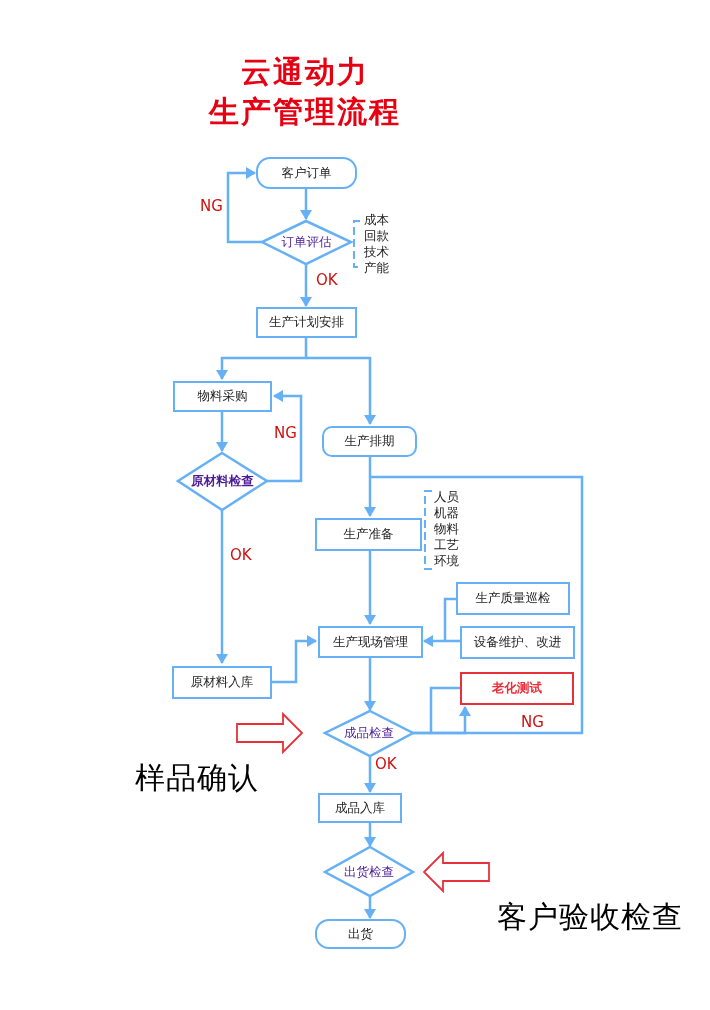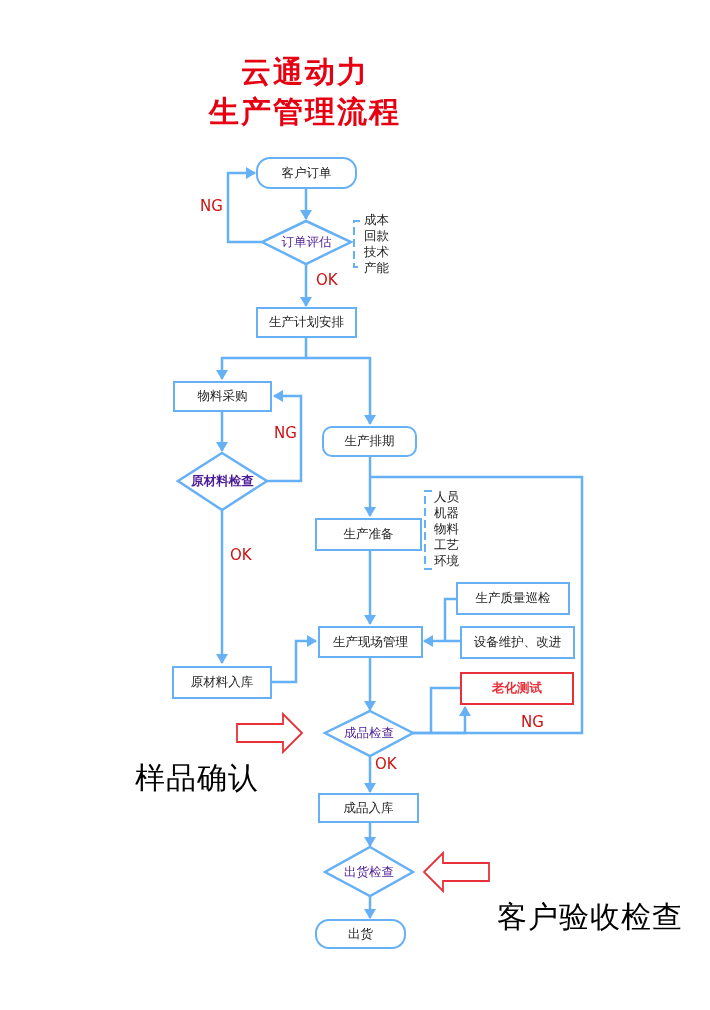--- a/index.html
+++ b/index.html
@@ -92,21 +92,21 @@
 <div class="node" style="left:173px;top:381px;width:99px;height:31px;">物料采购</div>
 <div class="dlabel bold" style="left:178px;top:471px;width:89px;height:20px;">原材料检查</div>
 <div class="node" style="left:322px;top:426px;width:95px;height:31px;border-radius:10px;">生产排期</div>
 <div class="node" style="left:315px;top:518px;width:107px;height:33px;">生产准备</div>
 <div class="node" style="left:456px;top:582px;width:114px;height:33px;">生产质量巡检</div>
 <div class="node" style="left:460px;top:626px;width:115px;height:33px;">设备维护、改进</div>
 <div class="node" style="left:318px;top:626px;width:105px;height:32px;">生产现场管理</div>
 <div class="node" style="left:172px;top:666px;width:100px;height:33px;">原材料入库</div>
 <div class="node red" style="left:460px;top:672px;width:114px;height:33px;">老化测试</div>
 <div class="dlabel" style="left:325px;top:723px;width:88px;height:20px;">成品检查</div>
-<div class="node" style="left:318px;top:793px;width:101px;height:30px;">成品入库</div>
+<div class="node" style="left:318px;top:793px;width:84px;height:30px;">成品入库</div>
 <div class="dlabel" style="left:325px;top:862px;width:88px;height:20px;">出货检查</div>
 <div class="node round" style="left:315px;top:919px;width:91px;height:30px;">出货</div>
 
 <div class="note" style="left:364px;top:212px;text-align:center;">
   <div>成本</div>
   <div>回款</div>
   <div>技术</div>
   <div>产能</div>
 </div>
 <div class="note" style="left:434px;top:489px;">

